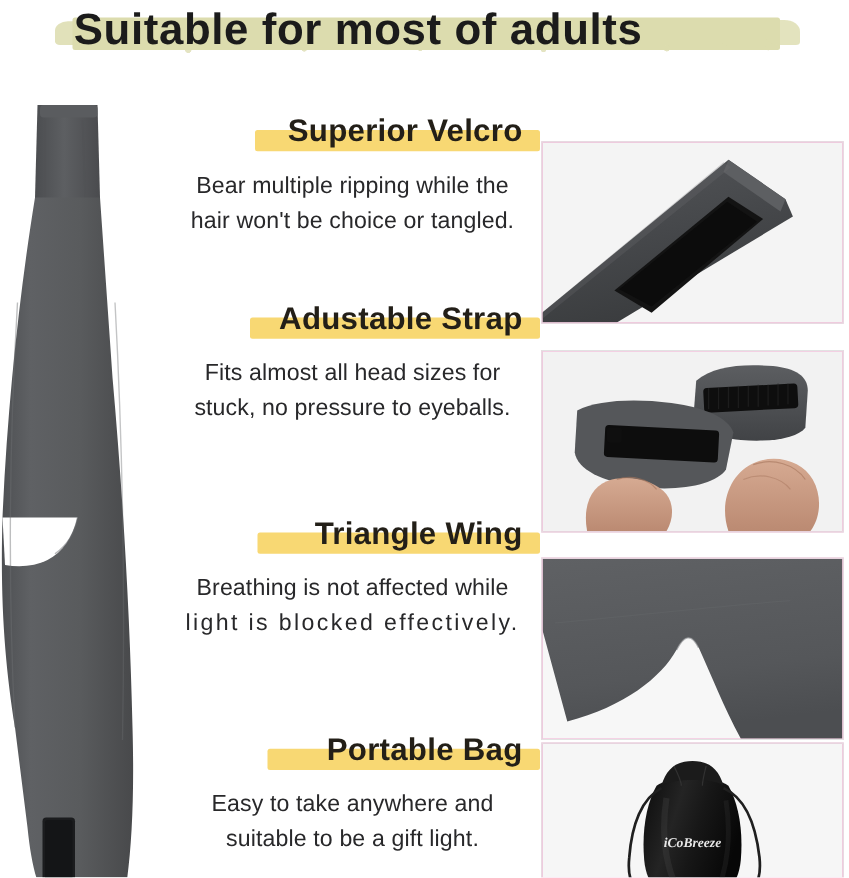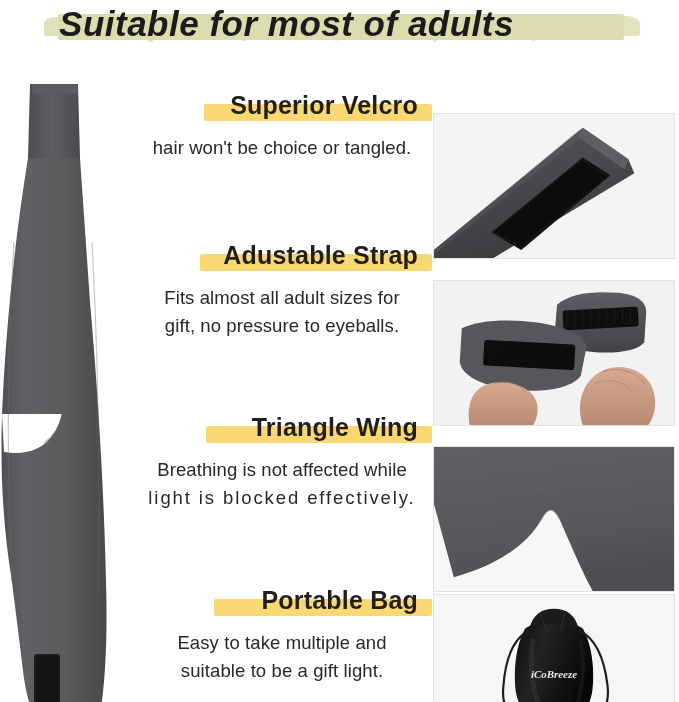--- a/index.html
+++ b/index.html
@@ -88,21 +88,20 @@
     left: 0;
     top: 0;
     width: 573px;
     text-align: center;
     font-size: 35px;
     font-weight: 700;
     letter-spacing: 0.5px;
     color: #1b1b1b;
     line-height: 47px;
     white-space: nowrap;
-    font-style: italic;
   }
 
   
   .hero-photo {
     position: absolute;
     left: 0;
     top: 62px;
     width: 132px;
     height: 640px;
   }
@@ -238,53 +237,54 @@
   </div>
 
   <div class="features">
 
     <div class="feature f0">
       <div class="feat-head-wrap">
         <div class="feat-hl h0"></div>
         <span class="feat-head">Superior Velcro</span>
       </div>
       <div class="feat-body">
+        <span class="l1">Bear multiple ripping while the</span>
         <span class="l2">hair won't be choice or tangled.</span>
       </div>
     </div>
 
     <div class="feature f1">
       <div class="feat-head-wrap">
         <div class="feat-hl h1"></div>
         <span class="feat-head">Adustable Strap</span>
       </div>
       <div class="feat-body">
-        <span class="l1">Fits almost all adult sizes for</span>
-        <span class="l2">gift, no pressure to eyeballs.</span>
+        <span class="l1">Fits almost all head sizes for</span>
+        <span class="l2">stuck, no pressure to eyeballs.</span>
       </div>
     </div>
 
     <div class="feature f2">
       <div class="feat-head-wrap">
         <div class="feat-hl h2"></div>
         <span class="feat-head">Triangle Wing</span>
       </div>
       <div class="feat-body">
         <span class="l1">Breathing is not affected while</span>
         <span class="l2 spread">light is blocked effectively.</span>
       </div>
     </div>
 
     <div class="feature f3">
       <div class="feat-head-wrap">
         <div class="feat-hl h3"></div>
         <span class="feat-head">Portable Bag</span>
       </div>
       <div class="feat-body">
-        <span class="l1">Easy to take multiple and</span>
+        <span class="l1">Easy to take anywhere and</span>
         <span class="l2">suitable to be a gift light.</span>
       </div>
     </div>
   </div>
 
   <div class="panel p0">
     <svg viewBox="0 0 242 146" preserveAspectRatio="none" aria-hidden="true">
       <defs>
         <linearGradient id="g1" x1="0" y1="0" x2="0.4" y2="1">
           <stop offset="0%" stop-color="#55575a"></stop>

